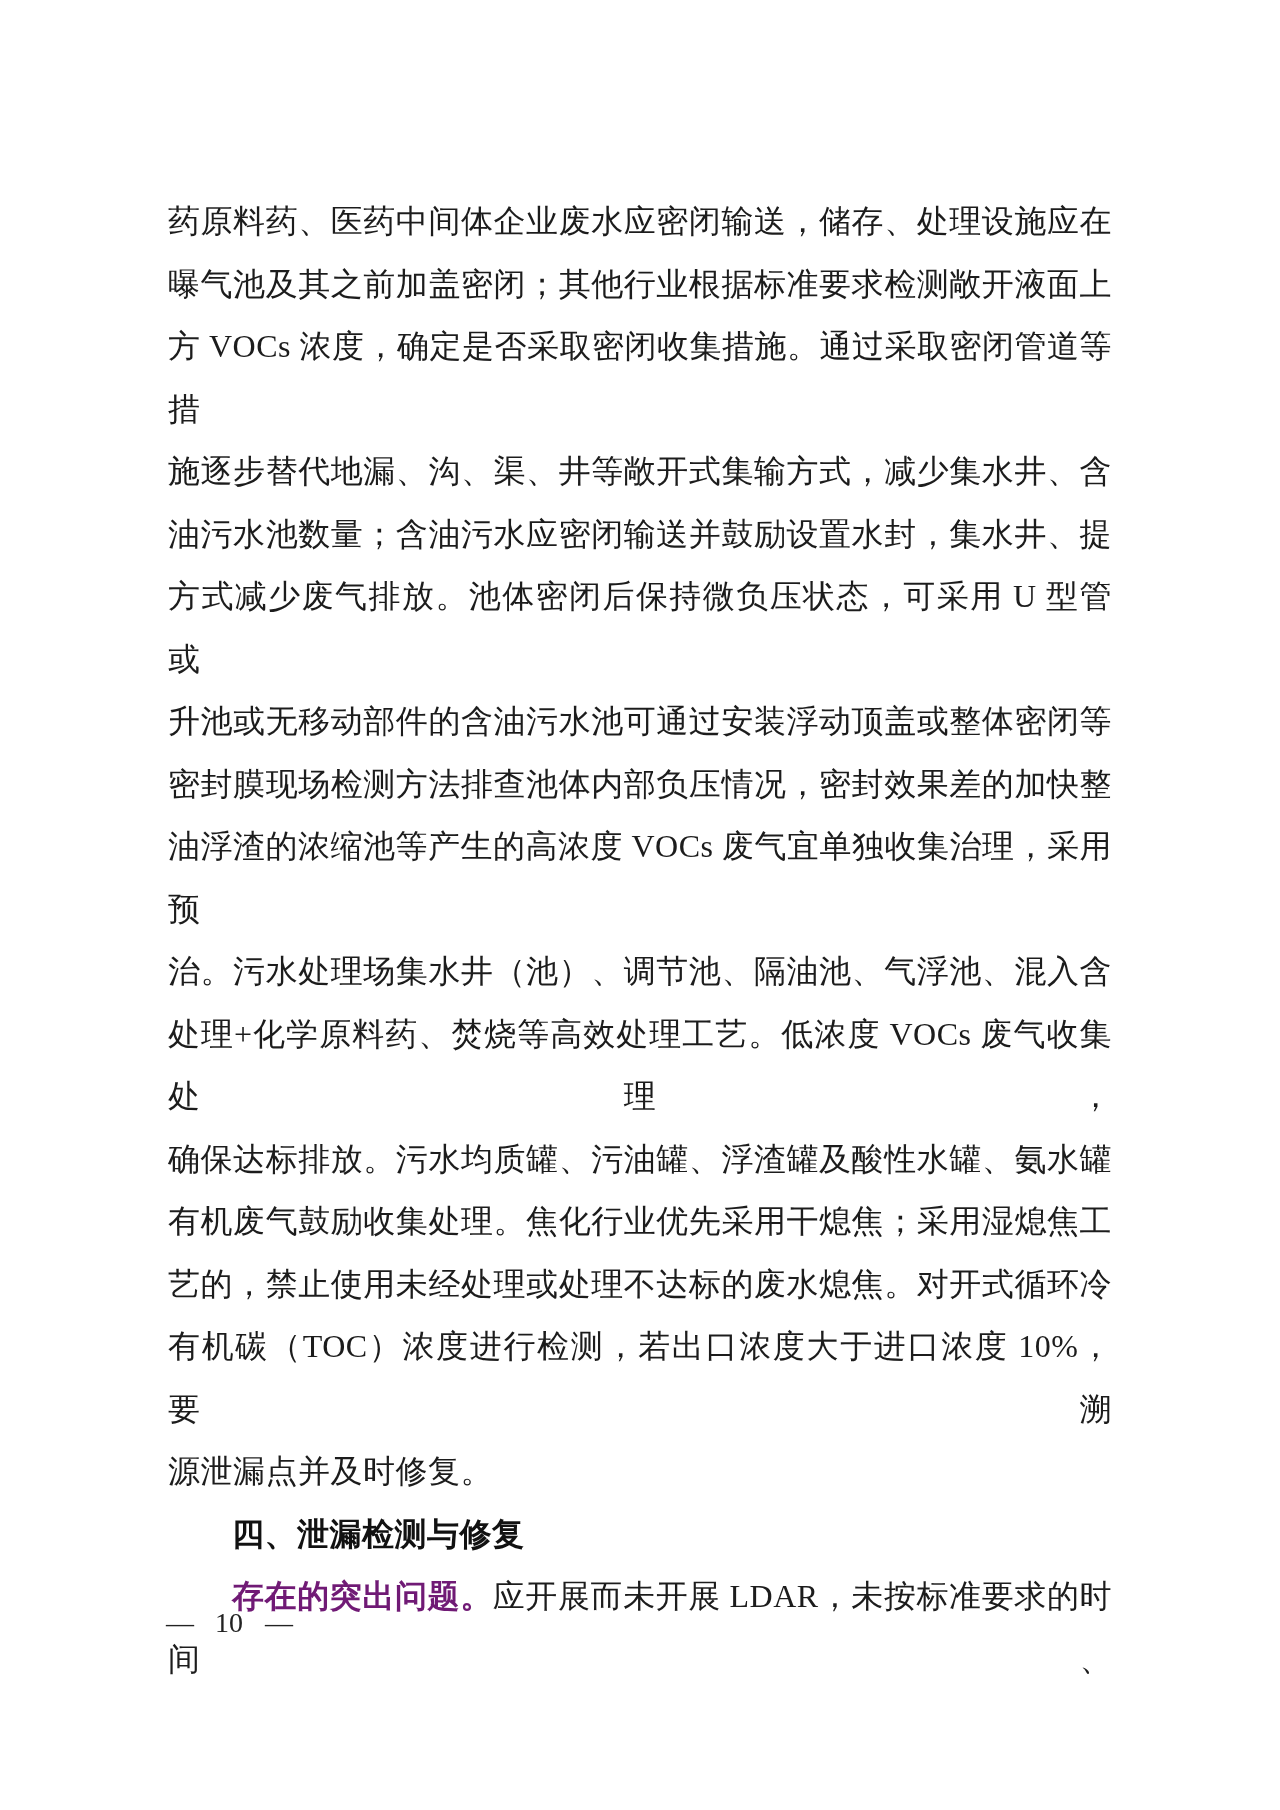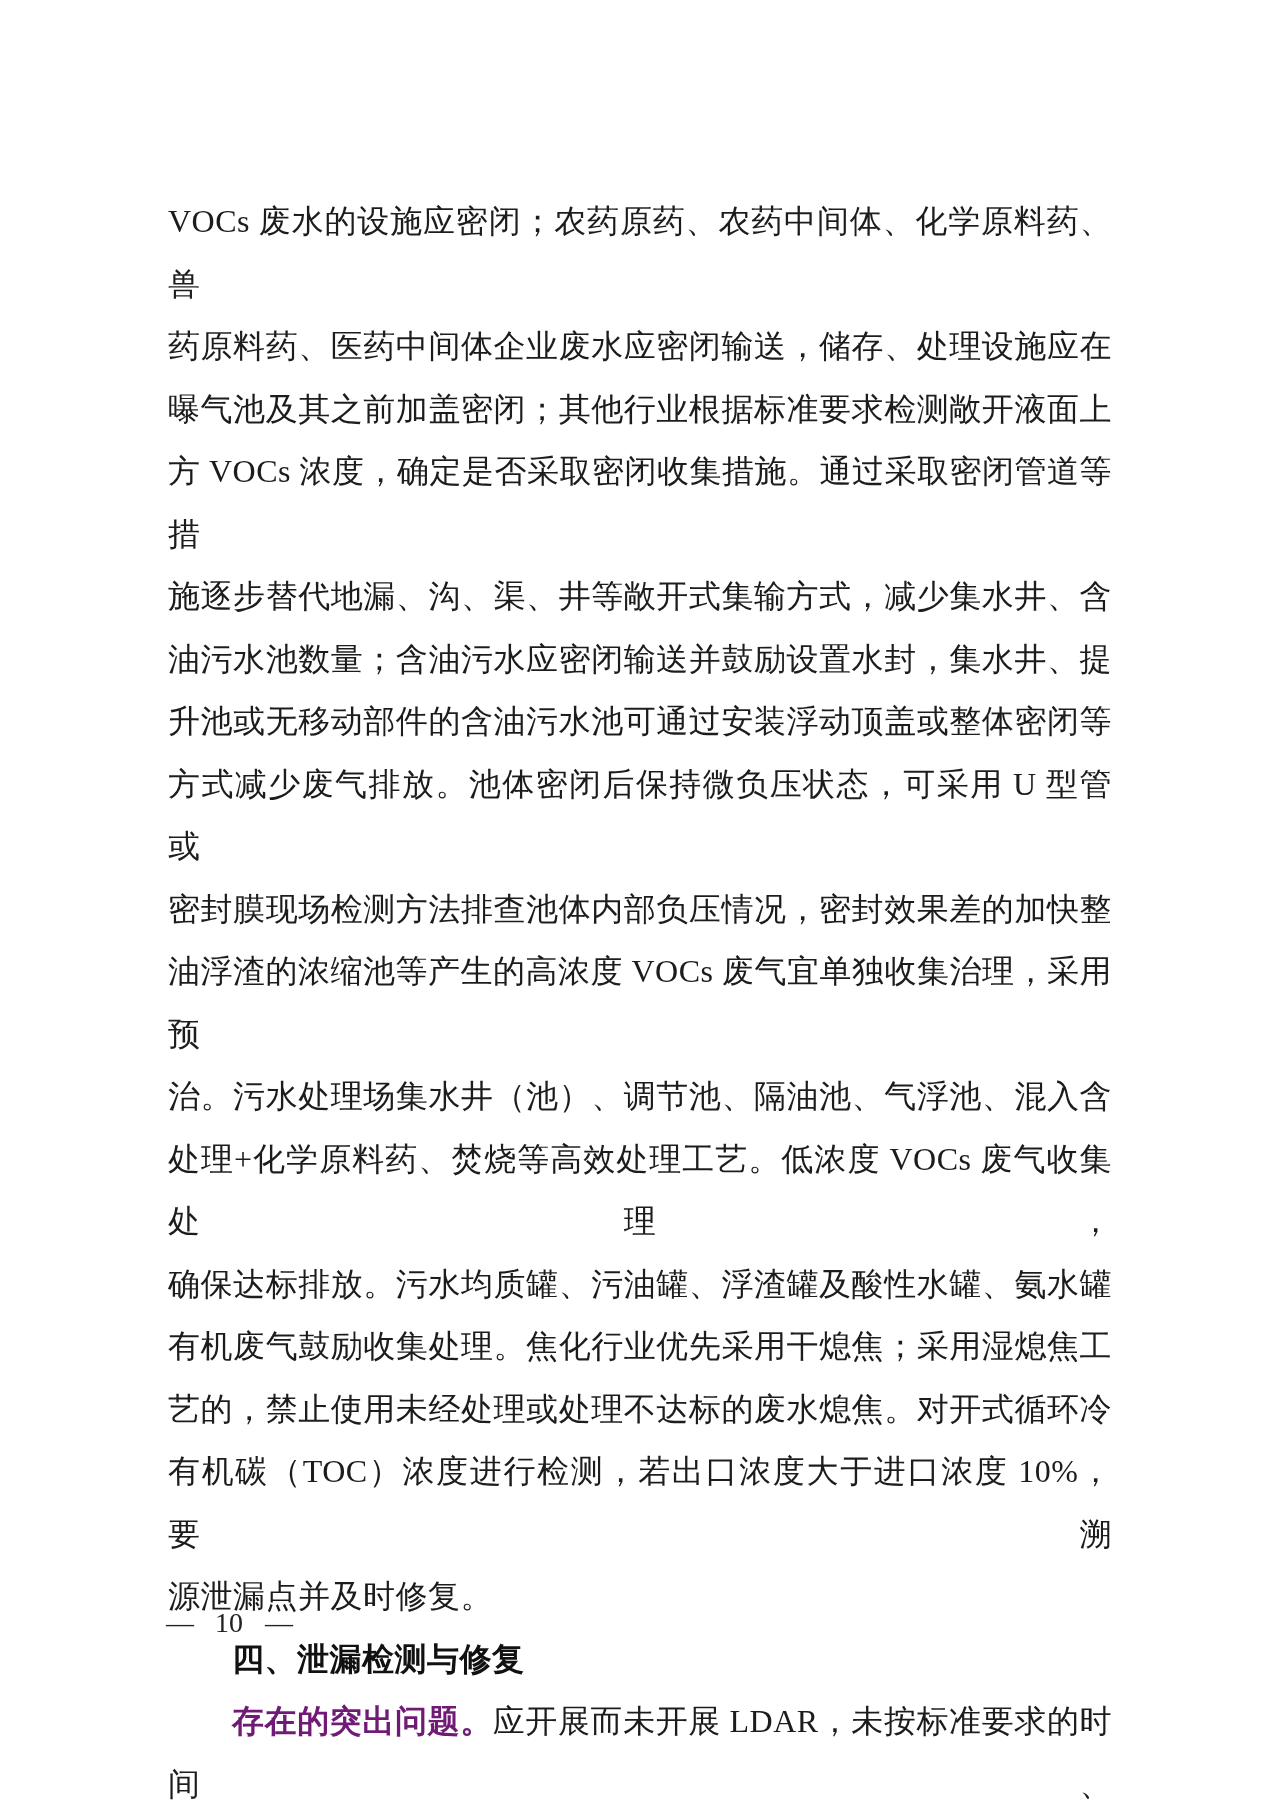--- a/index.html
+++ b/index.html
@@ -65,28 +65,27 @@
     letter-spacing: -1px;
   }
 </style>
 </head>
 <body>
 
 <div class="page">
 
   <div class="page-body">
 
-    <div class="text-line">VOCs 废水的设施应密闭；农药原药、农药中间体、化学原料药、兽</div>
     <div class="text-line">药原料药、医药中间体企业废水应密闭输送，储存、处理设施应在</div>
     <div class="text-line">曝气池及其之前加盖密闭；其他行业根据标准要求检测敞开液面上</div>
     <div class="text-line">方 VOCs 浓度，确定是否采取密闭收集措施。通过采取密闭管道等措</div>
     <div class="text-line">施逐步替代地漏、沟、渠、井等敞开式集输方式，减少集水井、含</div>
     <div class="text-line">油污水池数量；含油污水应密闭输送并鼓励设置水封，集水井、提</div>
+    <div class="text-line">方式减少废气排放。池体密闭后保持微负压状态，可采用 U 型管或</div>
     <div class="text-line">升池或无移动部件的含油污水池可通过安装浮动顶盖或整体密闭等</div>
-    <div class="text-line">方式减少废气排放。池体密闭后保持微负压状态，可采用 U 型管或</div>
     <div class="text-line">密封膜现场检测方法排查池体内部负压情况，密封效果差的加快整</div>
     <div class="text-line">油浮渣的浓缩池等产生的高浓度 VOCs 废气宜单独收集治理，采用预</div>
     <div class="text-line">治。污水处理场集水井（池）、调节池、隔油池、气浮池、混入含</div>
     <div class="text-line">处理+化学原料药、焚烧等高效处理工艺。低浓度 VOCs 废气收集处理，</div>
     <div class="text-line">确保达标排放。污水均质罐、污油罐、浮渣罐及酸性水罐、氨水罐</div>
     <div class="text-line">有机废气鼓励收集处理。焦化行业优先采用干熄焦；采用湿熄焦工</div>
     <div class="text-line">艺的，禁止使用未经处理或处理不达标的废水熄焦。对开式循环冷</div>
     <div class="text-line">有机碳（TOC）浓度进行检测，若出口浓度大于进口浓度 10%，要溯</div>
     <div class="text-line para-end">源泄漏点并及时修复。</div>
 

